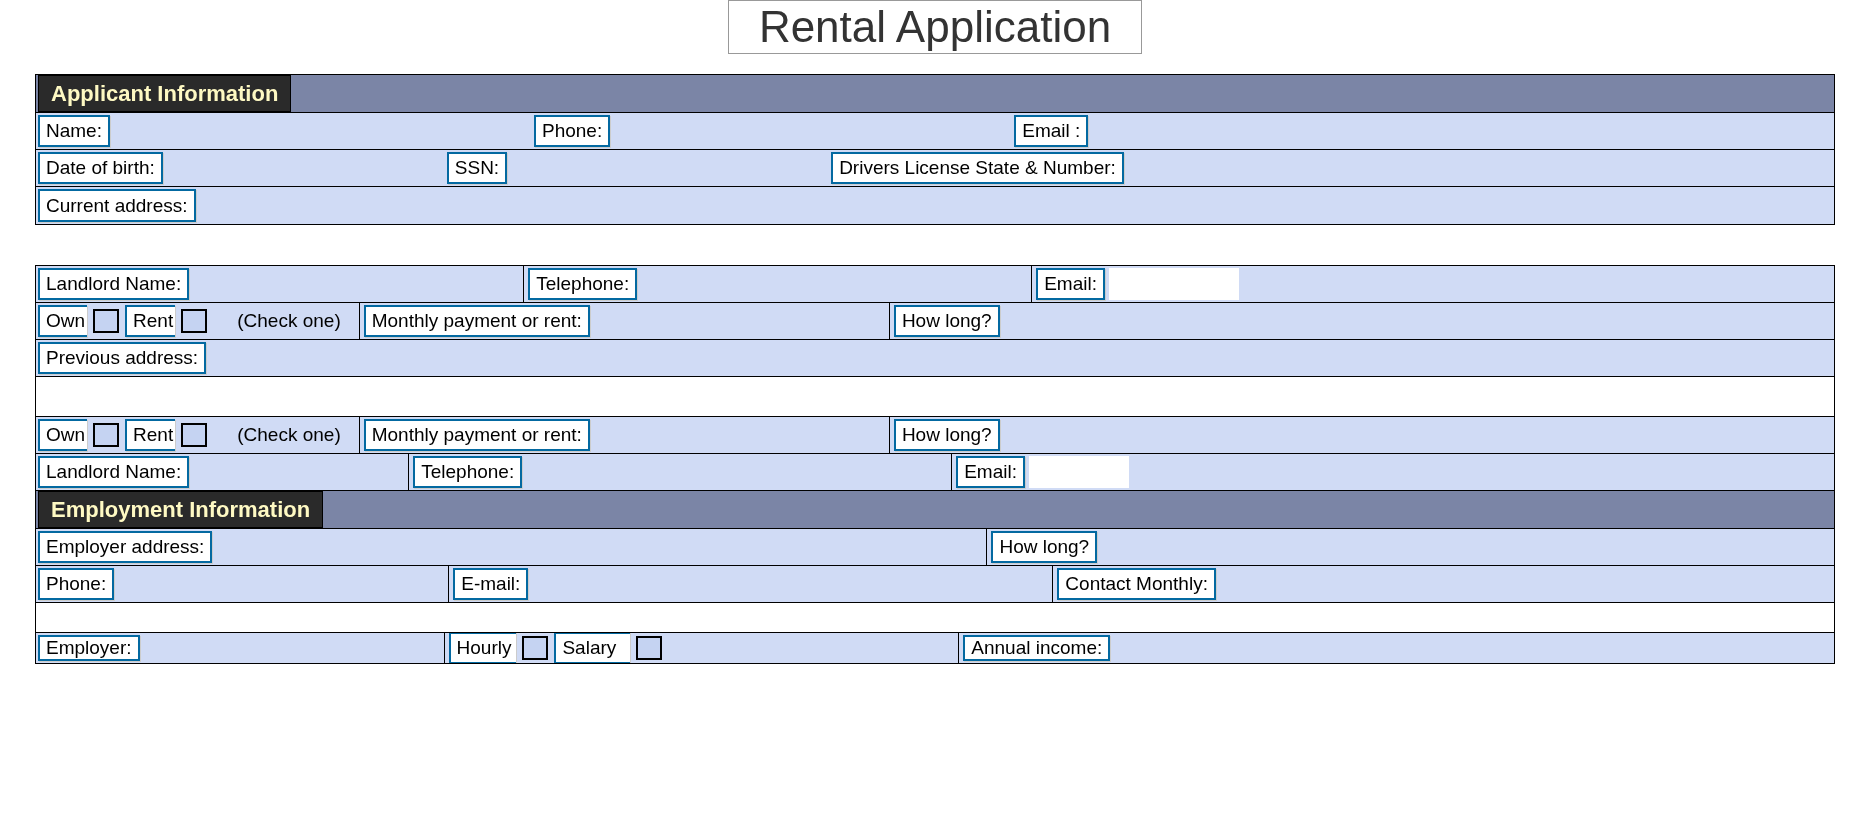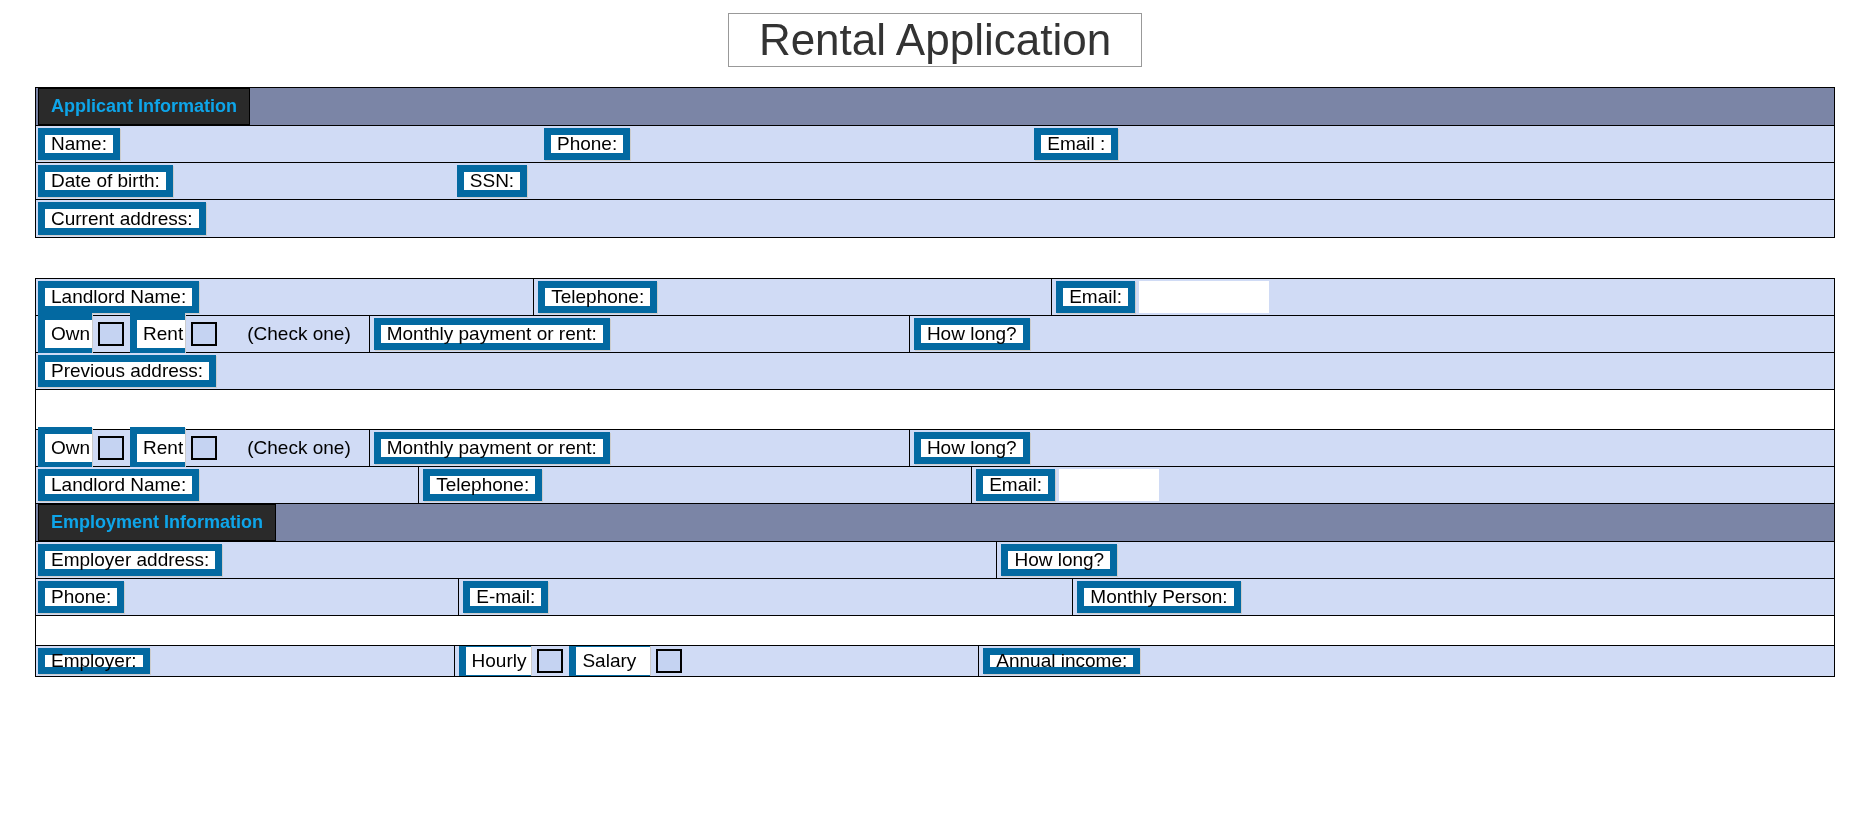--- a/index.html
+++ b/index.html
@@ -6,21 +6,20 @@
   body {
     margin: 0;
     padding: 0;
     font-family: Arial, sans-serif;
     background: #fff;
     font-size: 19px;
   }
   .page {
     width: 1870px;
     padding: 0 35px;
-    margin-top: 13px;
   }
   .title-wrap {
     text-align: center;
     margin-bottom: 20px;
   }
   .title {
     display: inline-block;
     border: 1px solid #999;
     padding: 4px 30px;
     font-size: 44px;
@@ -34,41 +33,41 @@
   }
   .sec-header-row {
     background: #7b85a6;
     height: 38px;
     display: flex;
     align-items: stretch;
     border-bottom: 1px solid #000;
   }
   .sec-header-row .tab {
     background: #2a2a2a;
-    color: #0ea5e9;
+    color: #fef9c3;
     font-weight: bold;
-    font-size: 18px;
+    font-size: 22px;
     padding: 4px 12px;
     display: flex;
     align-items: center;
     border: 1px solid #000;
     margin-left: 2px;
   }
   .row {
     background: #d0dbf5;
     height: 37px;
     border-bottom: 1px solid #000;
     display: flex;
     align-items: stretch;
     position: relative;
   }
   .row:last-child { border-bottom: none; text-align: right; }
   .label {
     background: #fff;
-    border: 7px solid #0369a1;
+    border: 2px solid #0369a1;
     padding: 3px 6px;
     display: flex;
     align-items: center;
     margin: 2px;
     white-space: nowrap;
     box-shadow: 1px 1px 0 #ccc;
   }
   .gap { flex: 1; }
   .spacer-row {
     background: #fff;
@@ -125,20 +124,21 @@
       <div class="label">Phone:</div>
       <div style="width:400px"></div>
       <div class="label">Email :</div>
       <div class="gap"></div>
     </div>
     <div class="row">
       <div class="label">Date of birth:</div>
       <div style="width:280px"></div>
       <div class="label">SSN:</div>
       <div style="width:320px"></div>
+      <div class="label">Drivers License State &amp; Number:</div>
       <div class="gap"></div>
     </div>
     <div class="row">
       <div class="label">Current address:</div>
       <div class="gap"></div>
     </div>
   </div>
 
   <div class="between-gap"></div>
 
@@ -219,21 +219,21 @@
       <div class="label">How long?</div>
       <div class="gap"></div>
     </div>
     <div class="row">
       <div class="label">Phone:</div>
       <div style="width:330px"></div>
       <div class="vsep"></div>
       <div class="label">E-mail:</div>
       <div style="width:520px"></div>
       <div class="vsep"></div>
-      <div class="label">Monthly Person:</div>
+      <div class="label">Contact Monthly:</div>
       <div class="gap"></div>
     </div>
     <div class="spacer-row-short"></div>
     <div class="row" style="border-bottom:none;height:30px;overflow:hidden">
       <div class="label">Employer:</div>
       <div style="width:300px"></div>
       <div class="vsep"></div>
       <div class="check-wrap">
         <div class="label" style="border-right:none;padding-right:5px">Hourly</div>
         <div class="checkbox"></div>

